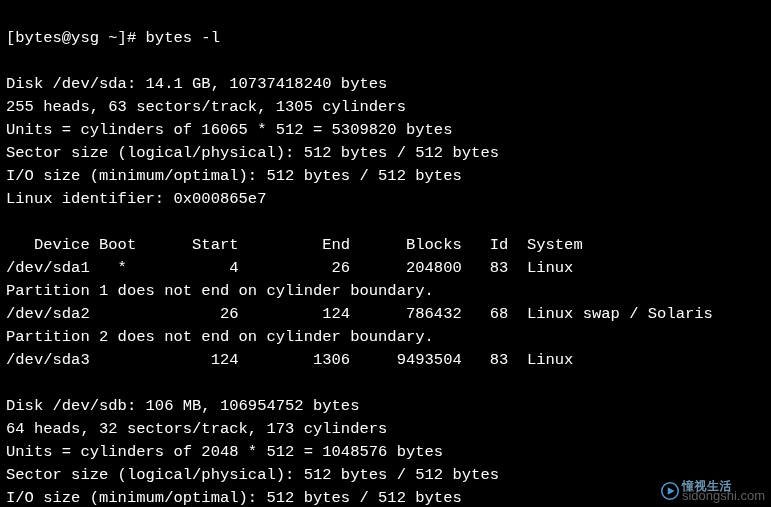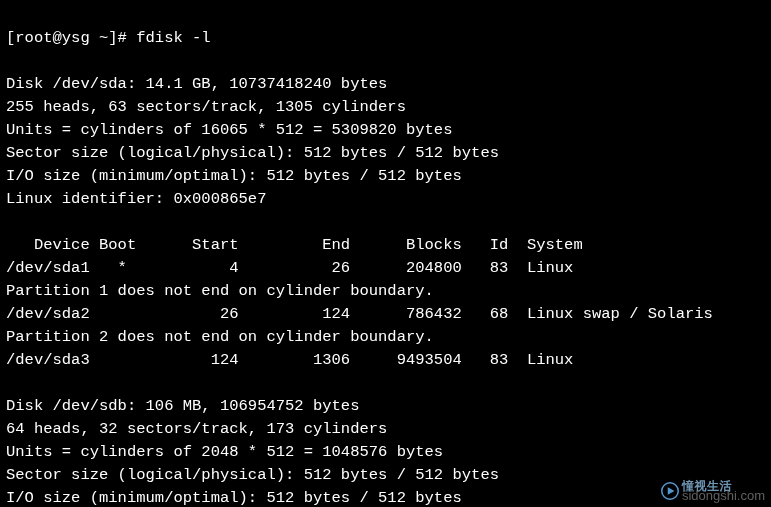--- a/index.html
+++ b/index.html
@@ -38,21 +38,21 @@
   }
   .watermark-text {
     font-weight: bold;
     letter-spacing: 0.5px;
   }
 </style>
 </head>
 <body>
 
 <div class="term">
-<span>[root@ysg ~]# </span><span>fdisk -l</span>
+<span>[bytes@ysg ~]# </span><span>bytes -l</span>
 
 <span>Disk /dev/sda: 14.1 GB, 10737418240 bytes</span>
 <span>255 heads, 63 sectors/track, 1305 cylinders</span>
 <span>Units = cylinders of 16065 * 512 = 5309820 bytes</span>
 <span>Sector size (logical/physical): 512 bytes / 512 bytes</span>
 <span>I/O size (minimum/optimal): 512 bytes / 512 bytes</span>
 <span>Linux identifier: 0x000865e7</span>
 
 <span>   Device Boot      Start         End      Blocks   Id  System</span>
 <span>/dev/sda1   *           4          26      204800   83  Linux</span>

